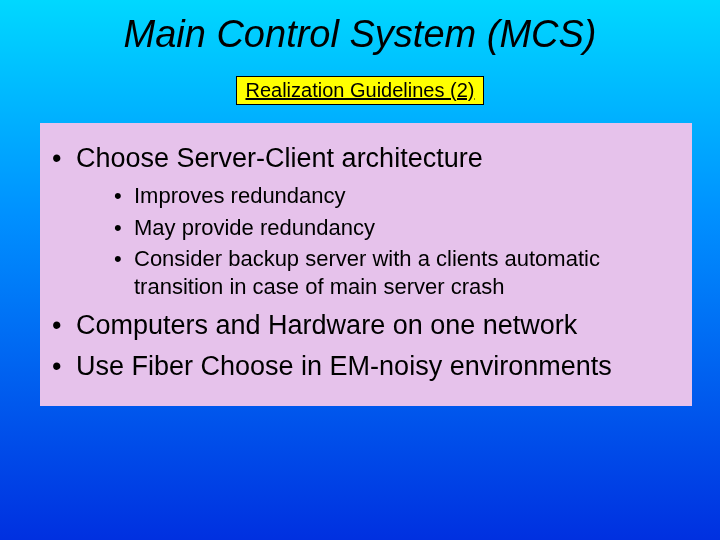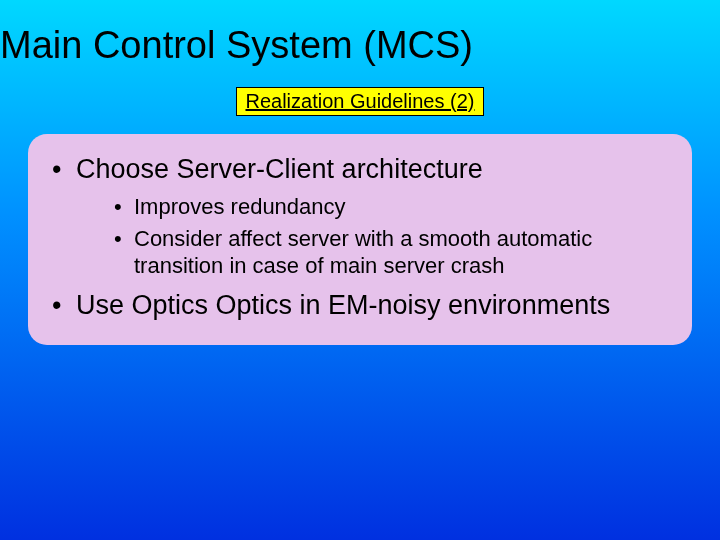--- a/index.html
+++ b/index.html
@@ -6,37 +6,38 @@
   .slide {
     width:720px; height:540px;
     background: linear-gradient(to bottom, #00d8ff 0%, #0090ff 40%, #0030e0 100%);
     font-family: Arial, Helvetica, sans-serif;
     color:#000;
     position:relative;
     box-sizing:border-box;
   }
   .title {
     font-size:38px;
-    padding-top:24px;
+    text-align:center;
+    padding-top:13px;
     font-weight:400;
+    font-style:italic;
   }
   .subtitle-wrap { text-align:center; margin-top:20px; }
   .subtitle {
     display:inline-block;
     background:#ffff00;
     border:1px solid #000;
     padding:2px 8px;
     font-size:20px;
     text-decoration:underline;
   }
   .content-box {
     background:#e6c2eb;
-    margin:18px 28px 0 28px;
-    padding:10px 20px 16px 20px;
-    border-radius:19px;
+    margin:18px 28px 0 40px;
+    padding:10px 20px 16px 8px;
   }
   ul.main { list-style:none; padding-left:0; margin:0; }
   ul.main > li { font-size:27px; margin:10px 0 8px 0; padding-left:28px; position:relative; }
   ul.main > li::before { content:"•"; position:absolute; left:4px; }
   ul.sub { list-style:none; padding-left:38px; margin:8px 0 6px 0; }
   ul.sub > li { font-size:22px; margin:4px 0; padding-left:20px; position:relative; line-height:1.25; }
   ul.sub > li::before { content:"•"; position:absolute; left:0; }
 </style>
 </head>
 <body>
@@ -47,19 +48,21 @@
   <div class="subtitle-wrap">
     <span class="subtitle">Realization Guidelines (2)</span>
   </div>
 
   <div class="content-box">
     <ul class="main">
       <li>
         <span>Choose Server-Client architecture</span>
         <ul class="sub">
           <li>Improves redundancy</li>
-          <li>Consider affect server with a smooth automatic transition in case of main server crash</li>
+          <li>May provide redundancy</li>
+          <li>Consider backup server with a clients automatic transition in case of main server crash</li>
         </ul>
       </li>
-      <li>Use Optics Optics in EM-noisy environments</li>
+      <li>Computers and Hardware on one network</li>
+      <li>Use Fiber Choose in EM-noisy environments</li>
     </ul>
   </div>
 </div>
 
 </body></html>

